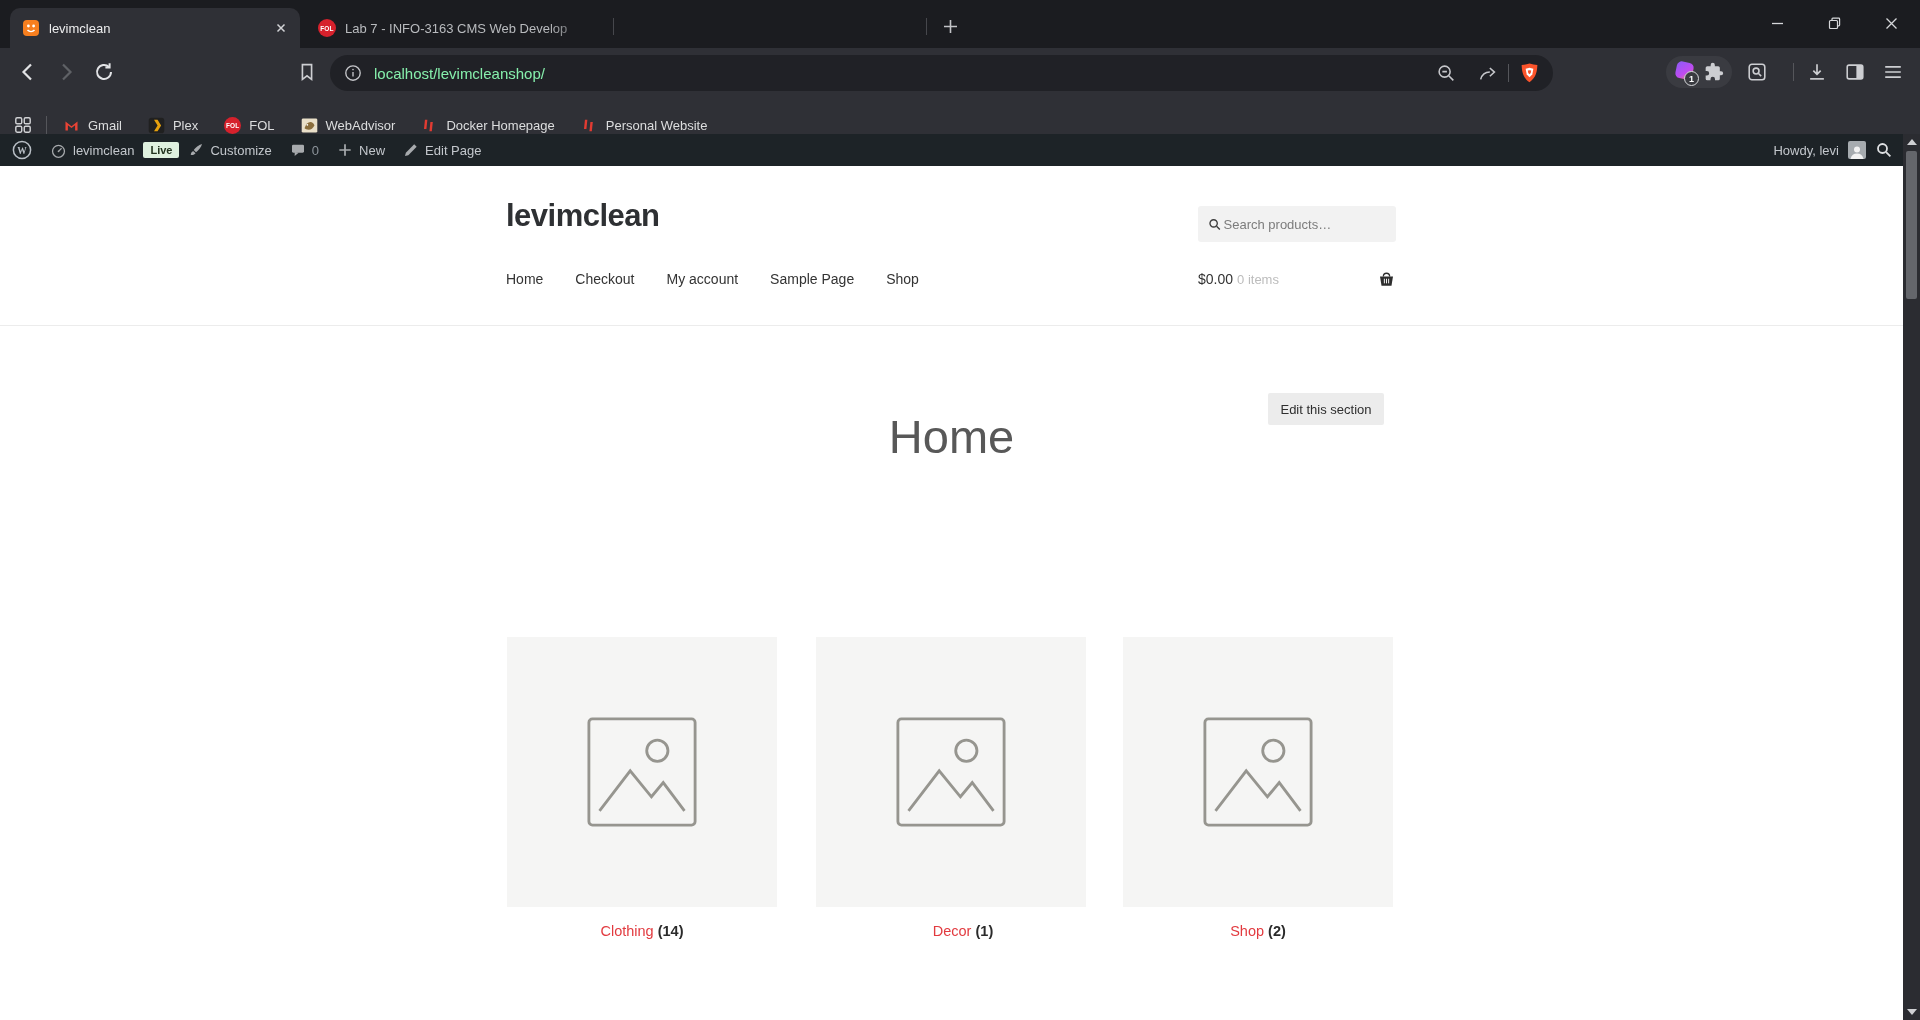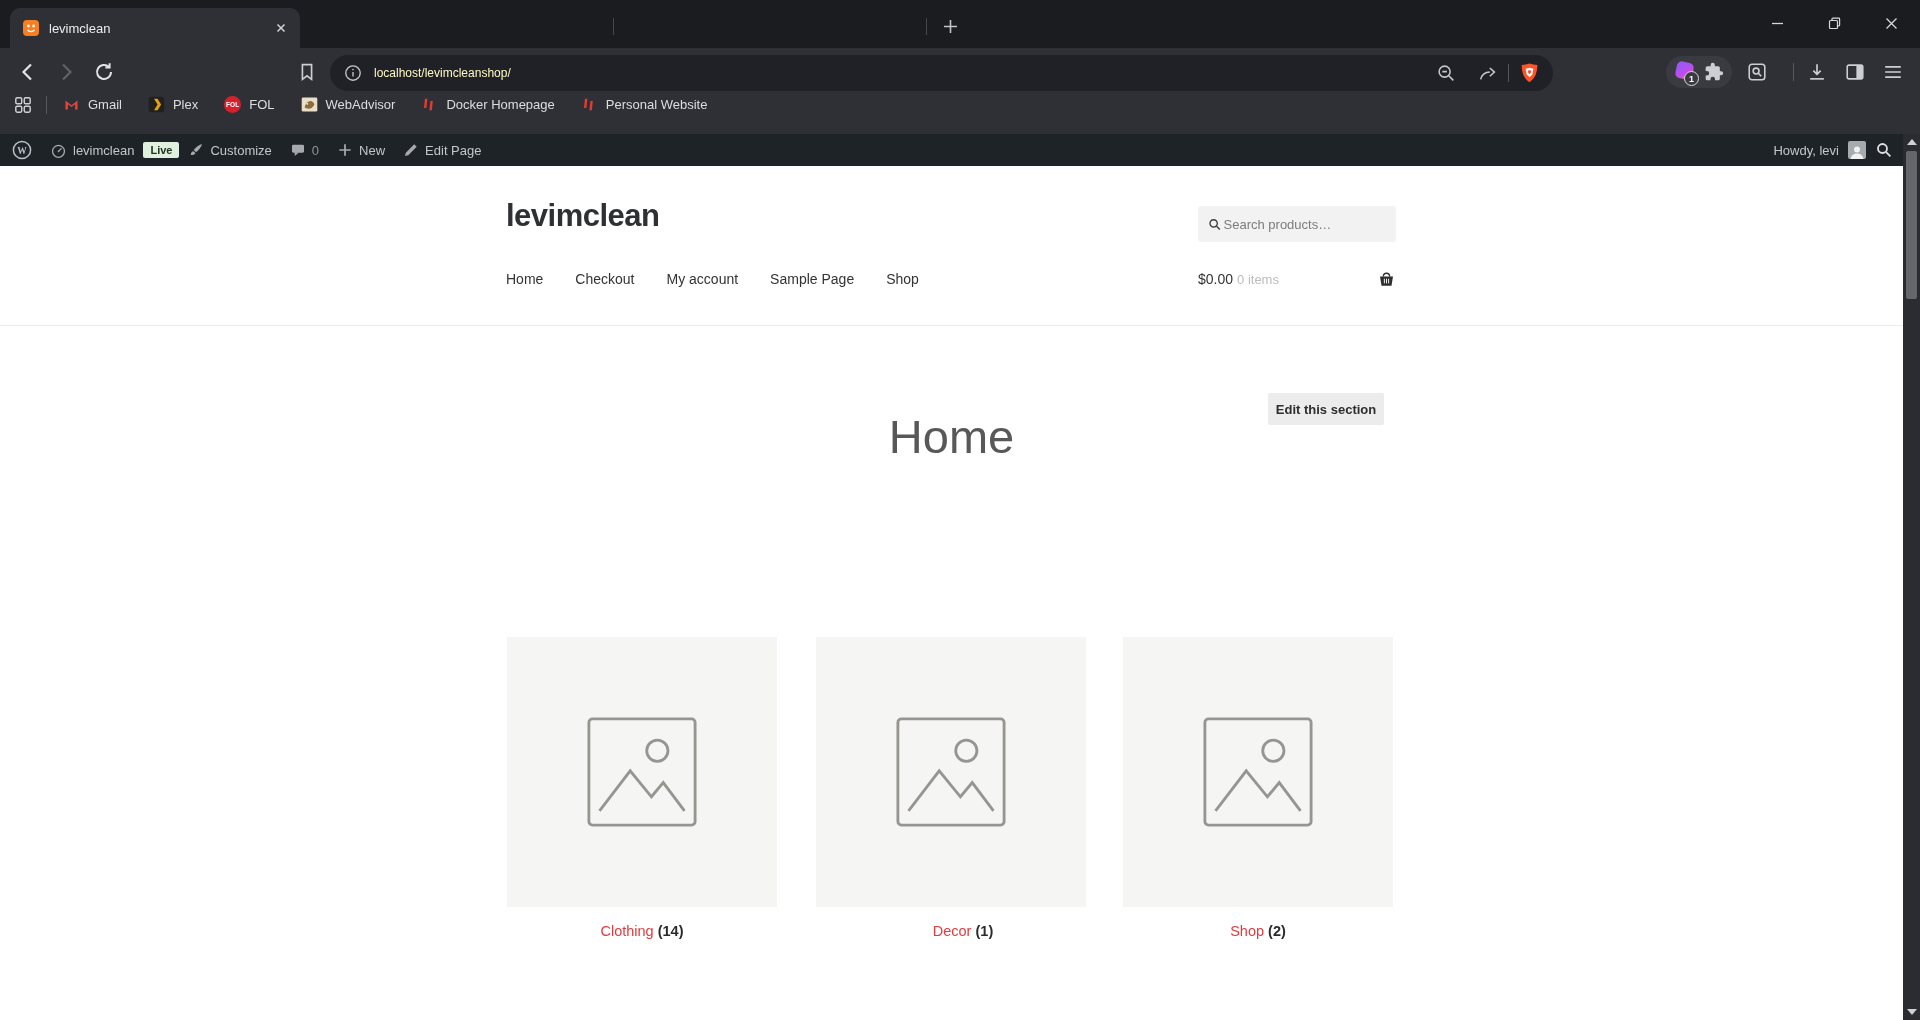--- a/index.html
+++ b/index.html
@@ -20,34 +20,34 @@
   .newtab{position:absolute;left:936px;top:12px;width:28px;height:28px;border-radius:6px;
     display:flex;align-items:center;justify-content:center;color:#c3c4c7;}
   .winctl{position:absolute;right:0;top:0;display:flex;height:46px;}
   .winbtn{width:57px;height:46px;display:flex;align-items:center;justify-content:center;color:#d6d7da;}
   
   .toolbar{position:absolute;top:48px;left:0;width:1920px;height:48px;background:#2f3036;}
   .tico{position:absolute;color:#cdced2;}
   .tico.dim{color:#5f6166;}
   .urlpill{position:absolute;left:330px;top:7px;width:1223px;height:36px;background:#202126;
     border-radius:18px;display:flex;align-items:center;color:#dfe0e3;}
-  .urltext{font-size:12px;margin-left:12px;color:#fef9c3;}
+  .urltext{font-size:15px;margin-left:12px;color:#86efac;}
   .pillico{position:absolute;top:7px;color:#c6c7cb;}
   .vdiv{position:absolute;width:1px;background:#55565b;}
   .extbox{position:absolute;left:1666px;top:8px;height:32px;border-radius:16px;background:#3a3b41;
     display:flex;align-items:center;gap:8px;padding:0 8px;box-sizing:border-box;}
   .pext{position:relative;width:22px;height:22px;}
   .pdiamond{position:absolute;left:2px;top:1px;width:17px;height:17px;border-radius:5px;
     transform:rotate(12deg);background:linear-gradient(135deg,#8b5cf6,#c04bf0 60%,#f0a24b);}
   .pbadge{position:absolute;right:-3px;bottom:-3px;width:13px;height:13px;border-radius:50%;
     background:#3a3b41;border:1px solid #d8d9dc;color:#fff;font-size:9px;font-weight:bold;
     display:flex;align-items:center;justify-content:center;}
   
   .bmbar{position:absolute;top:96px;left:0;width:1920px;height:38px;background:#2f3036;
-    display:flex;align-items:flex-start;}
+    display:flex;align-items:flex-end;}
   .bm{display:flex;align-items:center;gap:8px;color:#dcddde;font-size:13px;margin-right:26px;}
   .bmico{width:17px;height:17px;}
   
   .adminbar{position:absolute;top:134px;left:0;width:1903px;height:32px;background:#1d2327;
     display:flex;align-items:center;color:#c3c7cc;font-size:13px;}
   .ab-item{display:flex;align-items:center;gap:6px;padding:0 9px;height:32px;}
   .ab-live{background:#dff0df;color:#23331f;font-size:11px;font-weight:bold;
     padding:2px 7px;border-radius:2px;}
   .ab-count{color:#8d949b;}
   .ab-right{margin-left:auto;display:flex;align-items:center;gap:9px;padding-right:10px;}
@@ -61,21 +61,21 @@
     border-radius:3px;display:flex;align-items:center;gap:0;padding:0 10px;box-sizing:border-box;}
   .searchbox input{border:0;background:transparent;outline:none;font-size:13px;width:100%;
     color:#555;font-family:"Liberation Sans",sans-serif;}
   .searchbox input::placeholder{color:#7c7c7c;}
   .mainnav{position:absolute;left:506px;top:105px;display:flex;gap:32px;font-size:14px;color:#333;}
   .mainnav span{cursor:pointer;}
   .cartrow{position:absolute;left:1198px;top:103px;width:198px;display:flex;
     justify-content:space-between;align-items:center;font-size:14px;color:#333;}
   .muted{color:#bcbcbc;font-size:13px;margin-left:4px;}
   .editbtn{position:absolute;left:1268px;top:227px;width:116px;height:32px;background:#ececec;
-    border:0;border-radius:2px;font-size:13px;font-weight:bold;color:#2e2e2e;
+    border:0;border-radius:2px;font-size:13px;font-weight:normal;color:#2e2e2e;
     font-family:"Liberation Sans",sans-serif;}
   .pagetitle{position:absolute;left:0;top:243px;width:1903px;text-align:center;
     font-size:47px;font-weight:300;color:#585858;margin:0;}
   .sectiontitle{position:absolute;left:0;top:406px;width:1903px;text-align:center;
     font-size:28px;font-weight:300;color:#ee373f;margin:0;}
   .card{position:absolute;top:471px;width:270px;height:270px;background:#f5f5f4;
     display:flex;align-items:center;justify-content:center;}
   .catlabel{position:absolute;top:757px;width:270px;text-align:center;font-size:14.5px;}
   .catname{color:#e23a3f;cursor:pointer;text-align:right;}
   .catcount{color:#2b2b2b;font-weight:bold;}
@@ -99,20 +99,24 @@
           <circle cx="11.6" cy="7" r="1.4" fill="#fff"></circle>
           <path d="M5.5 11c2 2 5 2 7 0" stroke="#fff" stroke-width="1.6" fill="none"></path>
         </svg>
     </span>
     <span class="tab-title">levimclean</span>
     <span class="tab-close">
       <svg width="14" height="14" viewBox="0 0 14 14">
           <path d="M3.5 3.5l7 7M10.5 3.5l-7 7" stroke="#d2d3d6" stroke-width="1.5"></path>
         </svg>
     </span>
+  </div>
+  <div class="tab" style="left:306px;width:300px;">
+    <span class="fav fol-badge">FOL</span>
+    <span class="tab-title">Lab 7 - INFO-3163 CMS Web Develop</span>
   </div>
   <div class="tabdiv" style="left:613px;"></div>
   <div class="tabdiv" style="left:926px;"></div>
   <div class="newtab">
     <svg width="17" height="17" viewBox="0 0 17 17">
         <path d="M8.5 2v13M2 8.5h13" stroke="currentColor" stroke-width="1.6"></path>
       </svg>
   </div>
   <div class="winctl">
     <div class="winbtn">

